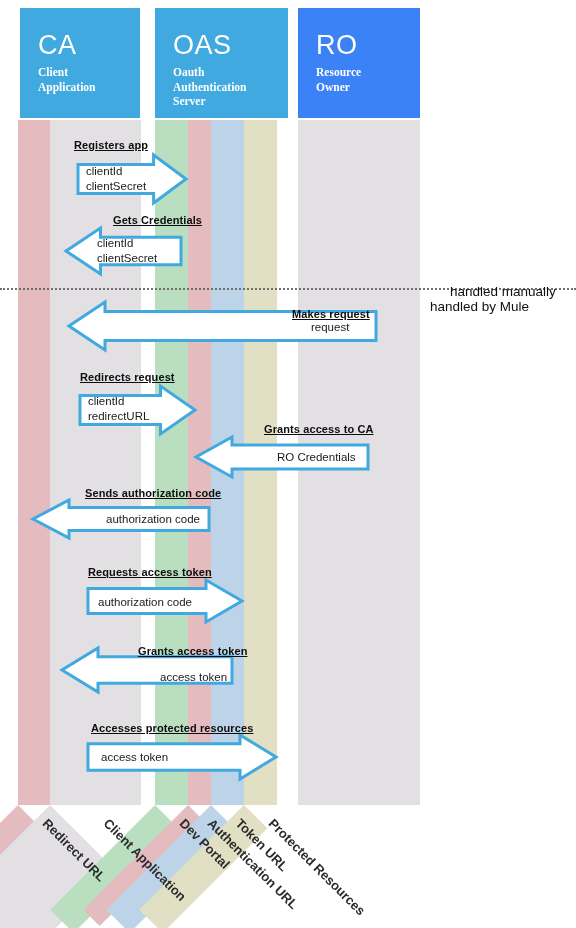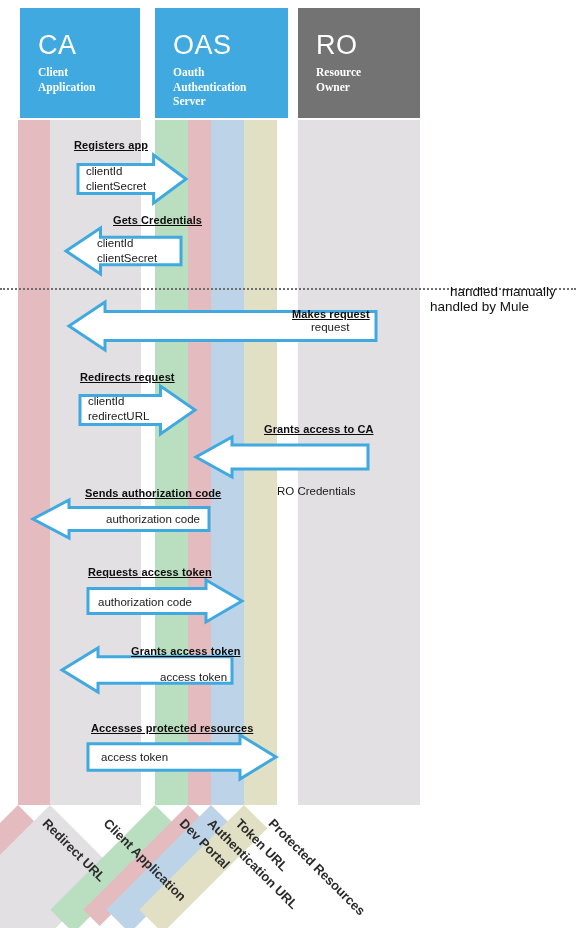--- a/index.html
+++ b/index.html
@@ -138,21 +138,21 @@
         </span>
       </div>
       <div class="actor" style="left: 155px; top: 8px; width: 133px; height: 110px; background: rgb(63, 169, 224);">
         <span class="abbr">OAS</span>
         <span class="full">
           <span>Oauth</span>
           <span>Authentication</span>
           <span>Server</span>
         </span>
       </div>
-      <div class="actor" style="left: 298px; top: 8px; width: 122px; height: 110px; background: #737373;">
+      <div class="actor" style="left: 298px; top: 8px; width: 122px; height: 110px; background: #3b82f6;">
         <span class="abbr">RO</span>
         <span class="full">
           <span>Resource</span>
           <span>Owner</span>
         </span>
       </div>
     </div>
 
   <div class="divider"></div>
   <div class="divider-label" style="left:450px;top:258px;margin-top:26px;">handled manually</div>
@@ -197,21 +197,21 @@
       <div class="arrow-body-text" style="left: 88px; top: 394px;">
         <span>clientId</span>
         <span>redirectURL</span>
       </div>
       <div class="arrow" style="left: 196px; top: 437px; width: 172px; height: 40px;">
         <svg width="172" height="40" viewBox="0 0 172 40">
           <path d="M 172,8 L 36,8 L 36,0 L 0,20 L 36,40 L 36,32 L 172,32 Z" fill="#FFFFFF" stroke="#3FA9E0" stroke-width="3" stroke-linejoin="miter"></path>
         </svg>
       </div>
       <div class="arrow-title" style="left: 264px; top: 423px;">Grants access to CA</div>
-      <div class="arrow-body-text" style="left: 277px; top: 450px; margin-top: 34px;">
+      <div class="arrow-body-text" style="left: 277px; top: 450px;">
         <span>RO Credentials</span>
       </div>
       <div class="arrow" style="left: 33px; top: 500px; width: 176px; height: 38px;">
         <svg width="176" height="38" viewBox="0 0 176 38">
           <path d="M 176,7.6 L 36,7.6 L 36,0 L 0,19 L 36,38 L 36,30.4 L 176,30.4 Z" fill="#FFFFFF" stroke="#3FA9E0" stroke-width="3" stroke-linejoin="miter"></path>
         </svg>
       </div>
       <div class="arrow-title" style="left: 85px; top: 487px;">Sends authorization code</div>
       <div class="arrow-body-text" style="left: 106px; top: 512px;">
         <span>authorization code</span>
@@ -223,21 +223,21 @@
       </div>
       <div class="arrow-title" style="left: 88px; top: 566px;">Requests access token</div>
       <div class="arrow-body-text" style="left: 98px; top: 595px;">
         <span>authorization code</span>
       </div>
       <div class="arrow" style="left: 62px; top: 648px; width: 170px; height: 44px;">
         <svg width="170" height="44" viewBox="0 0 170 44">
           <path d="M 170,8.8 L 36,8.8 L 36,0 L 0,22 L 36,44 L 36,35.2 L 170,35.2 Z" fill="#FFFFFF" stroke="#3FA9E0" stroke-width="3" stroke-linejoin="miter"></path>
         </svg>
       </div>
-      <div class="arrow-title" style="left: 131px; top: 645px;">Grants access token</div>
+      <div class="arrow-title" style="left: 138px; top: 645px;">Grants access token</div>
       <div class="arrow-body-text" style="left: 160px; top: 670px;">
         <span>access token</span>
       </div>
       <div class="arrow" style="left: 88px; top: 735px; width: 188px; height: 44px;">
         <svg width="188" height="44" viewBox="0 0 188 44">
           <path d="M 0,8.8 L 152,8.8 L 152,0 L 188,22 L 152,44 L 152,35.2 L 0,35.2 Z" fill="#FFFFFF" stroke="#3FA9E0" stroke-width="3" stroke-linejoin="miter"></path>
         </svg>
       </div>
       <div class="arrow-title" style="left: 91px; top: 722px;">Accesses protected resources</div>
       <div class="arrow-body-text" style="left: 101px; top: 750px;">

